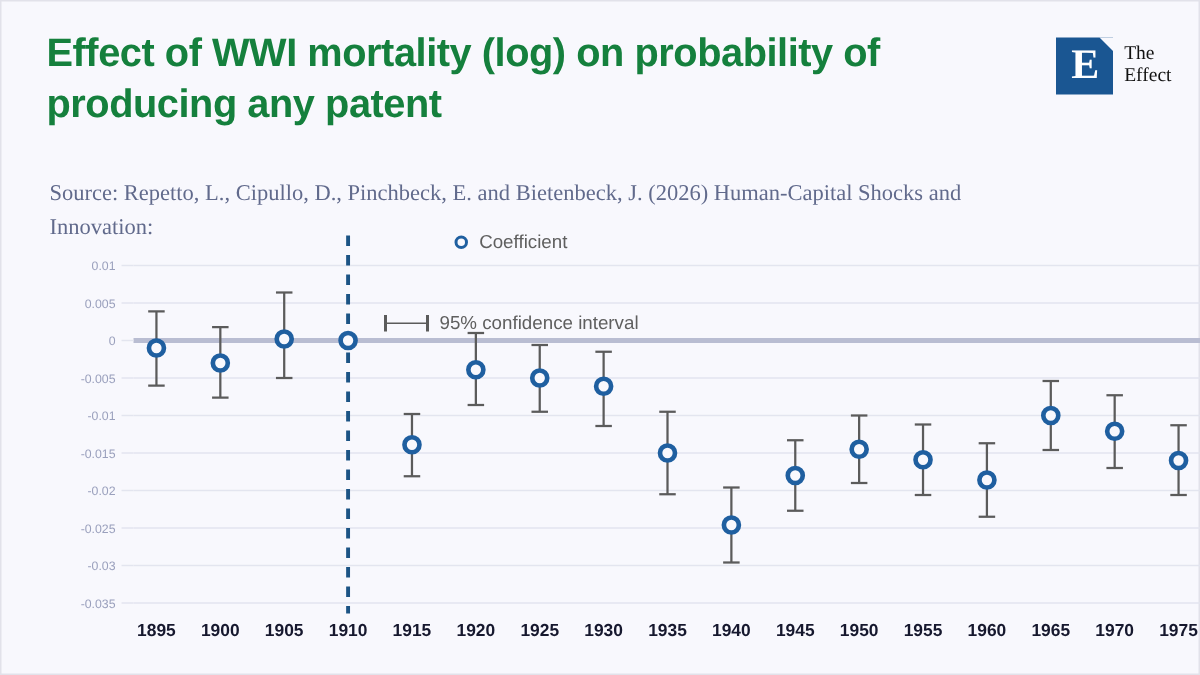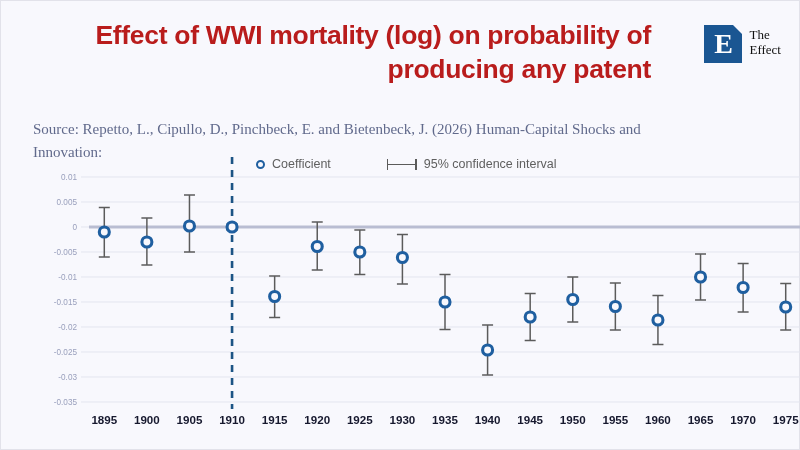--- a/index.html
+++ b/index.html
@@ -33,23 +33,22 @@
   }
   #title {
     position: absolute;
     left: 30px;
     top: 18px;
     width: 620px;
     font-size: 26.5px;
     font-weight: bold;
     line-height: 1.28;
     letter-spacing: -0.3px;
-    color: #b91c1c;
-    font-family: "Liberation Sans", sans-serif;
-    text-align: right;
+    color: #15803d;
+    font-family: "Liberation Sans", sans-serif;
   }
   #brand {
     position: absolute;
     right: 20px;
     top: 24px;
     display: flex;
     align-items: flex-start;
     gap: 7px;
   }
   #brand-mark {
@@ -97,22 +96,23 @@
   }
 
   
   #legend {
     position: absolute;
     left: 255px;
     top: 153px;
     height: 20px;
     display: flex;
     align-items: center;
-    gap: 56px;
+    gap: 40px;
     z-index: 5;
+    flex-direction: column;
   }
   .legend-item {
     display: flex;
     align-items: center;
     gap: 7px;
   }
   .legend-dot {
     width: 9px;
     height: 9px;
     border-radius: 50%;

